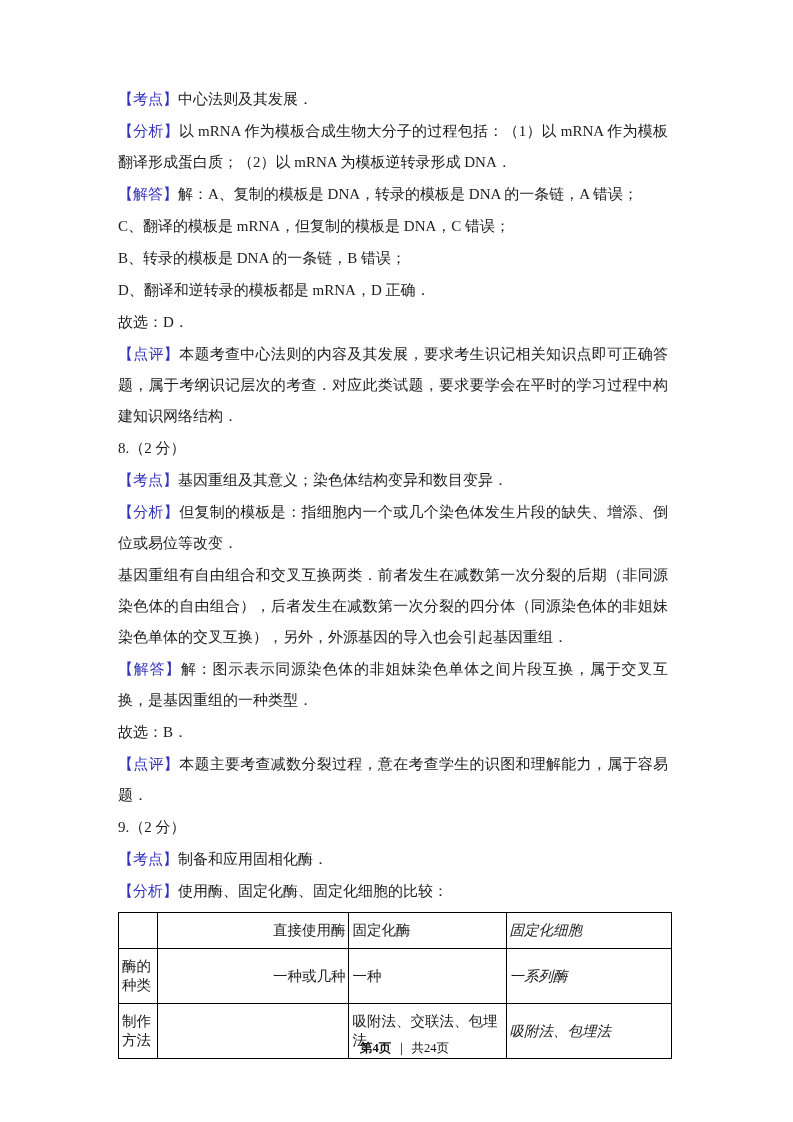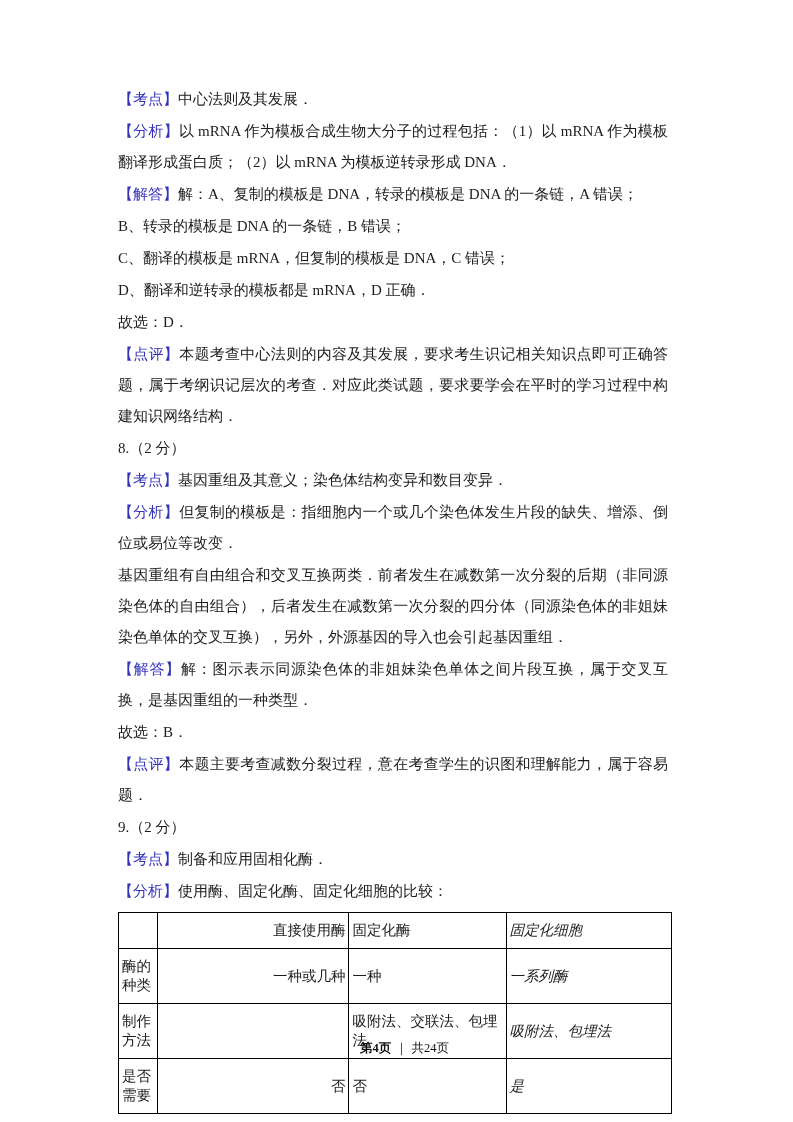--- a/index.html
+++ b/index.html
@@ -68,22 +68,22 @@
 </style>
 </head>
 <body>
 
 <div class="page">
   <div class="content">
 
     <p class="block"><span class="tag">【考点】</span><span>中心法则及其发展．</span></p>
     <p class="block"><span class="tag">【分析】</span><span>以 mRNA 作为模板合成生物大分子的过程包括：（1）以 mRNA 作为模板翻译形成蛋白质；（2）以 mRNA 为模板逆转录形成 DNA．</span></p>
     <p class="block"><span class="tag">【解答】</span><span>解：A、复制的模板是 DNA，转录的模板是 DNA 的一条链，A 错误；</span></p>
+    <p class="block"><span class="tag"></span><span>C、翻译的模板是 mRNA，但复制的模板是 DNA，C 错误；</span></p>
     <p class="block"><span class="tag"></span><span>B、转录的模板是 DNA 的一条链，B 错误；</span></p>
-    <p class="block"><span class="tag"></span><span>C、翻译的模板是 mRNA，但复制的模板是 DNA，C 错误；</span></p>
     <p class="block"><span class="tag"></span><span>D、翻译和逆转录的模板都是 mRNA，D 正确．</span></p>
     <p class="block"><span class="tag"></span><span>故选：D．</span></p>
     <p class="block"><span class="tag">【点评】</span><span>本题考查中心法则的内容及其发展，要求考生识记相关知识点即可正确答题，属于考纲识记层次的考查．对应此类试题，要求要学会在平时的学习过程中构建知识网络结构．</span></p>
     <p class="block"><span class="tag"></span><span>8.（2 分）</span></p>
     <p class="block"><span class="tag">【考点】</span><span>基因重组及其意义；染色体结构变异和数目变异．</span></p>
     <p class="block"><span class="tag">【分析】</span><span>但复制的模板是：指细胞内一个或几个染色体发生片段的缺失、增添、倒位或易位等改变．</span></p>
     <p class="block"><span class="tag"></span><span>基因重组有自由组合和交叉互换两类．前者发生在减数第一次分裂的后期（非同源染色体的自由组合），后者发生在减数第一次分裂的四分体（同源染色体的非姐妹染色单体的交叉互换），另外，外源基因的导入也会引起基因重组．</span></p>
     <p class="block"><span class="tag">【解答】</span><span>解：图示表示同源染色体的非姐妹染色单体之间片段互换，属于交叉互换，是基因重组的一种类型．</span></p>
     <p class="block"><span class="tag"></span><span>故选：B．</span></p>
     <p class="block"><span class="tag">【点评】</span><span>本题主要考查减数分裂过程，意在考查学生的识图和理解能力，属于容易题．</span></p>
@@ -104,26 +104,20 @@
           <td class="c1">一种或几种</td>
           <td class="c2">一种</td>
           <td class="c3">一系列酶</td>
         </tr>
         <tr>
           <td class="c0">制作方法</td>
           <td class="c1"></td>
           <td class="c2">吸附法、交联法、包埋法</td>
           <td class="c3">吸附法、包埋法</td>
         </tr>
-        <tr>
-          <td class="c0">是否需要</td>
-          <td class="c1">否</td>
-          <td class="c2">否</td>
-          <td class="c3">是</td>
-        </tr>
       </tbody>
     </table>
 
   </div>
 
   <div class="footer">
     <span class="pg">第4页</span><span class="sep">｜</span><span>共24页</span>
   </div>
 </div>
 

